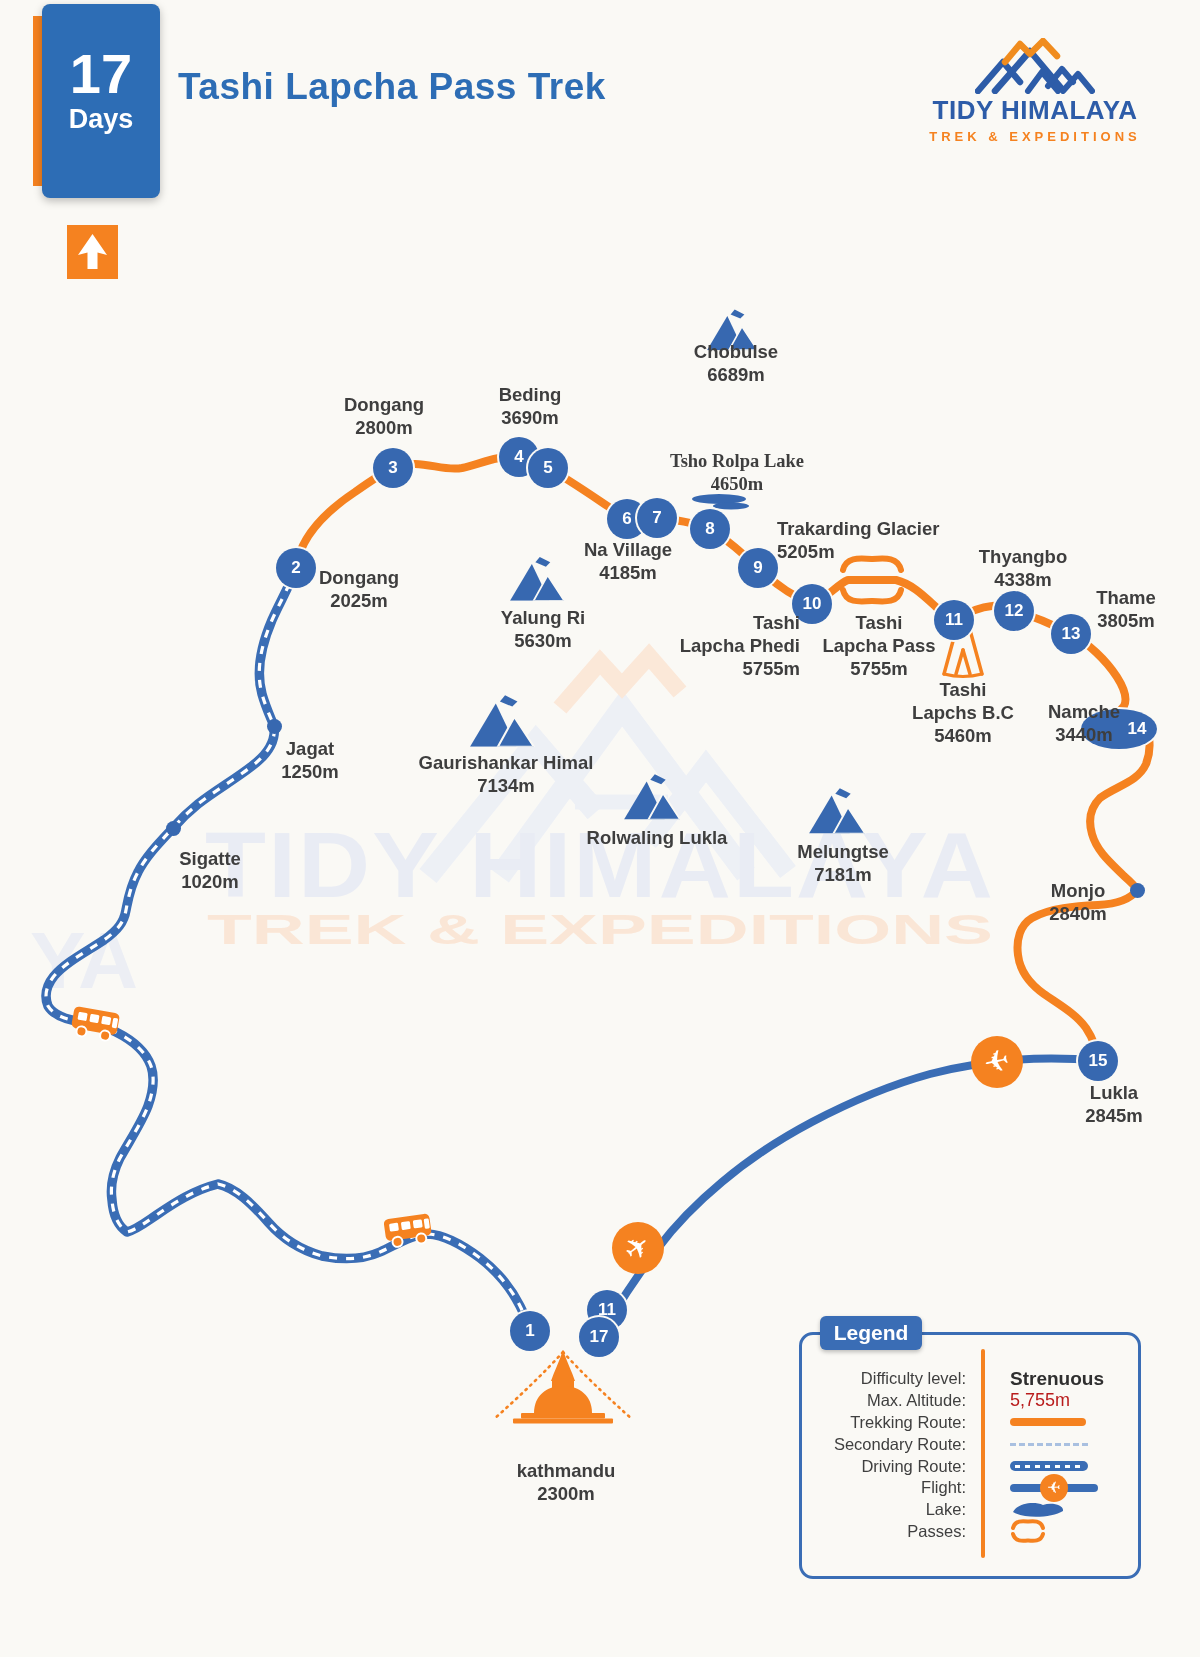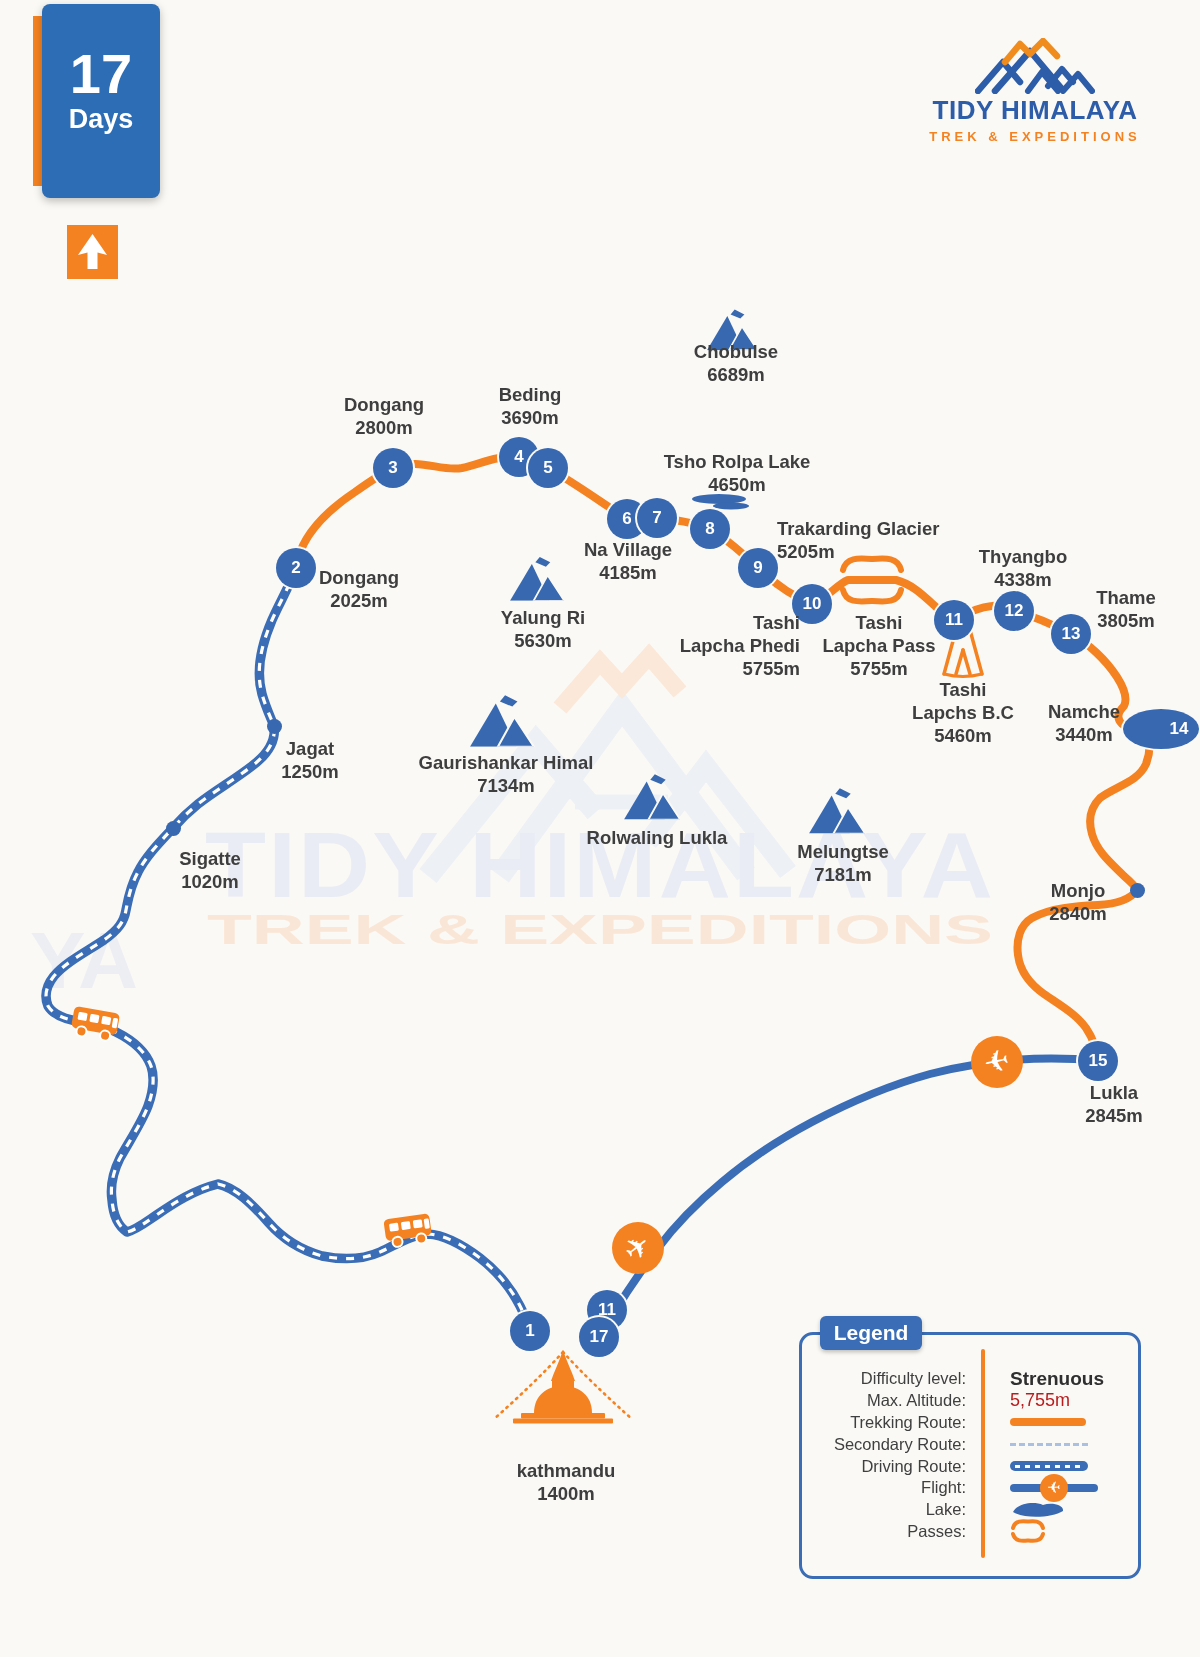--- a/index.html
+++ b/index.html
@@ -167,20 +167,21 @@
         <use href="#bus" x="-26" y="-17" width="52" height="34" transform="translate(97,1024) rotate(10)"></use>
         <use href="#bus" x="-26" y="-17" width="52" height="34" transform="translate(410,1230) rotate(-8)"></use>
       </g>
   </svg>
 
   <div class="badge-strip"></div>
   <div class="days-badge">
     <div class="num">17</div>
     <div class="unit">Days</div>
   </div>
+  <div class="page-title">Tashi Lapcha Pass Trek</div>
 
   <div class="logo">
     <svg width="120" height="56" viewBox="0 0 120 56" style="display:block;margin:0 auto;">
       <g fill="none" stroke-linecap="round" stroke-linejoin="round">
         <path d="M 3,53 L 28,24 L 45,44" stroke="#2d5ca8" stroke-width="6.5"></path>
         <path d="M 20,53 L 55,13 L 87,51" stroke="#2d5ca8" stroke-width="6.5"></path>
         <path d="M 53,53 L 67,34 L 83,53" stroke="#2d5ca8" stroke-width="6"></path>
         <path d="M 73,48 L 87,31 L 98,44" stroke="#2d5ca8" stroke-width="6"></path>
         <path d="M 88,53 L 103,36 L 117,53" stroke="#2d5ca8" stroke-width="6"></path>
         <path d="M 30,24 L 45,6 L 55,16 L 68,3 L 82,18" stroke="#f08c1e" stroke-width="6.5"></path>
@@ -229,21 +230,21 @@
       </div>
       <div class="marker" style="left: 954px; top: 620px;">
         <span>11</span>
       </div>
       <div class="marker" style="left: 1014px; top: 611px;">
         <span>12</span>
       </div>
       <div class="marker" style="left: 1071px; top: 634px;">
         <span>13</span>
       </div>
-      <div class="marker" style="left: 1143px; top: 729px; padding-left: 36px;">
+      <div class="marker" style="left: 1101px; top: 729px; padding-left: 36px;">
         <span>14</span>
       </div>
       <div class="marker" style="left: 1098px; top: 1061px;">
         <span>15</span>
       </div>
       <div class="marker" style="left: 607px; top: 1310px;">
         <span>11</span>
       </div>
       <div class="marker" style="left: 599px; top: 1337px;">
         <span>17</span>
@@ -262,21 +263,21 @@
         <div>6689m</div>
       </div>
       <div class="map-label center" style="left: 384px; top: 393px;">
         <div>Dongang</div>
         <div>2800m</div>
       </div>
       <div class="map-label center" style="left: 530px; top: 383px;">
         <div>Beding</div>
         <div>3690m</div>
       </div>
-      <div class="map-label center" style="left: 737px; top: 450px;">
+      <div class="map-label center" style="left: 737px; top: 450px; font-family: Liberation Serif, serif;">
         <div>Tsho Rolpa Lake</div>
         <div>4650m</div>
       </div>
       <div class="map-label center" style="left: 628px; top: 538px;">
         <div>Na Village</div>
         <div>4185m</div>
       </div>
       <div class="map-label left" style="left: 777px; top: 517px;">
         <div>Trakarding Glacier</div>
         <div>5205m</div>
@@ -338,21 +339,21 @@
       <div class="map-label center" style="left: 1078px; top: 847px; margin-top: 32px;">
         <div>Monjo</div>
         <div>2840m</div>
       </div>
       <div class="map-label center" style="left: 1114px; top: 1081px;">
         <div>Lukla</div>
         <div>2845m</div>
       </div>
       <div class="map-label center" style="left: 566px; top: 1425px; margin-top: 34px;">
         <div>kathmandu</div>
-        <div>1400m</div>
+        <div>2300m</div>
       </div>
     </div>
 
   <div class="legend-chip">Legend</div>
   <div class="legend-box">
     <div class="legend-divider"></div>
     <div class="legend-rows" id="legend-rows">
         <div class="lg-row">
           <div class="lg-label">Difficulty level:</div>
           <div class="lg-val">

